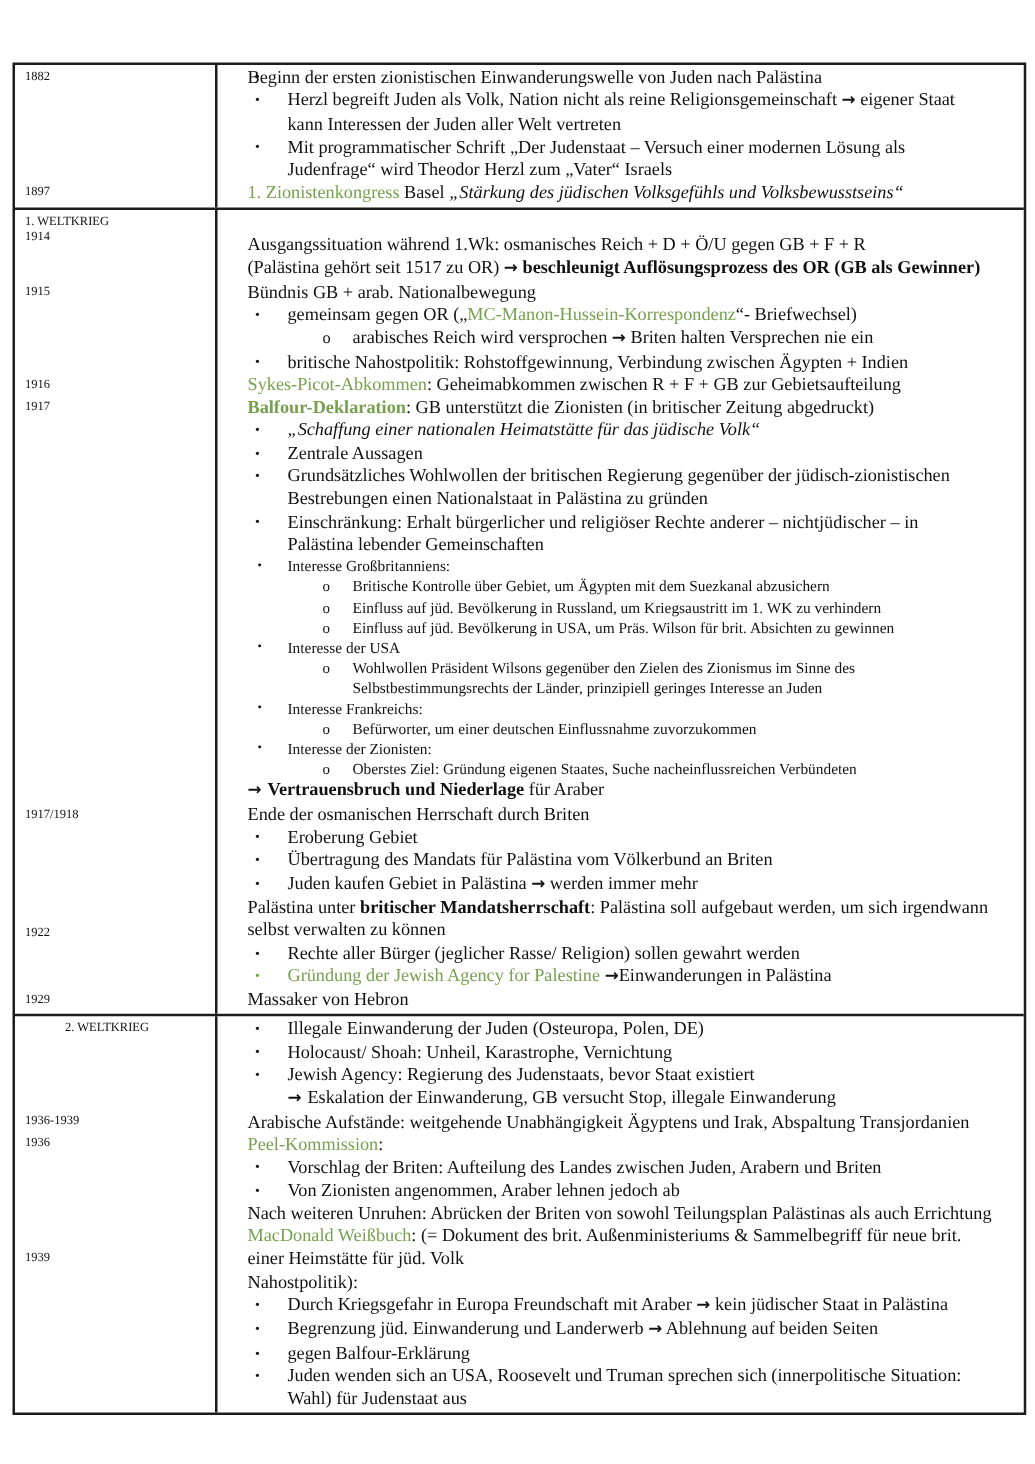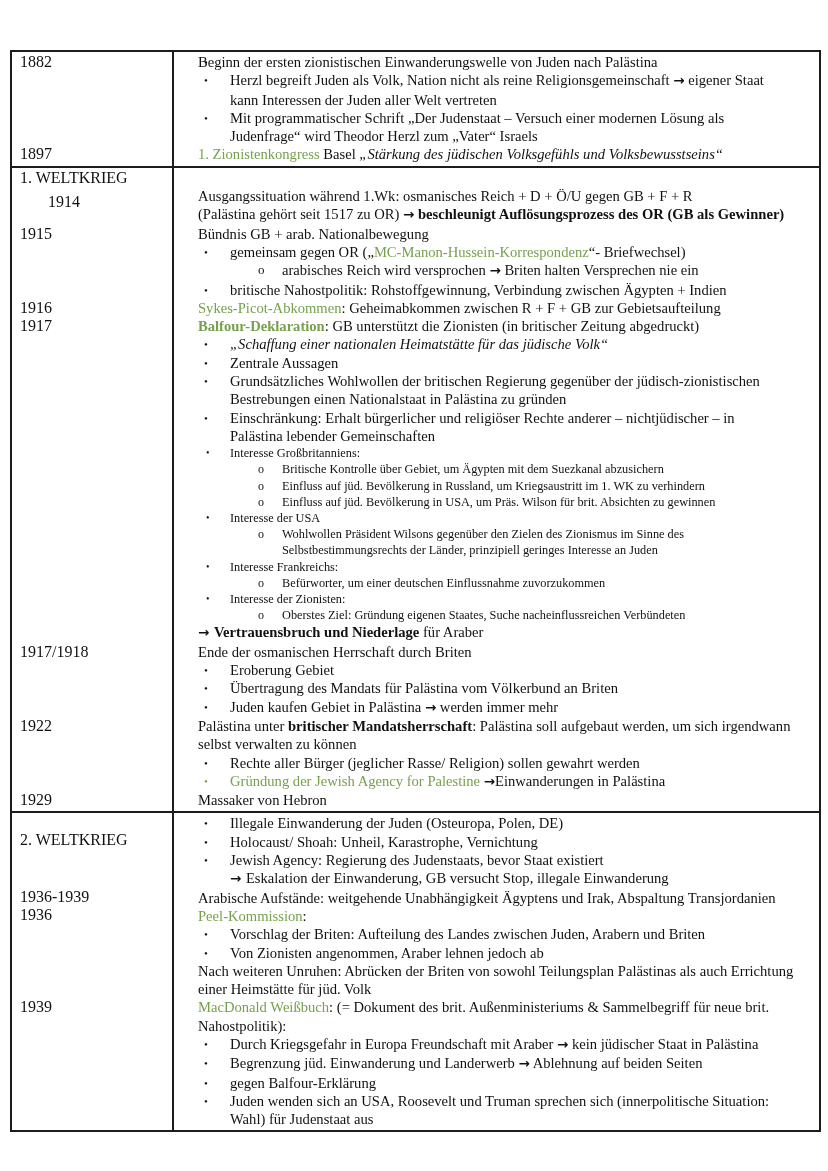--- a/index.html
+++ b/index.html
@@ -25,21 +25,21 @@
   }
   .row{display:flex;}
   .row + .row{border-top:2px solid var(--border);}
   .col-years{
     width:162px;flex:0 0 162px;
     border-right:2px solid var(--border);
     position:relative;
   }
   .year{
     position:absolute;left:8px;
-    font-size:16px;line-height:var(--lh);
+    font-size:10px;line-height:var(--lh);
     white-space:nowrap;
   }
   .col-content{
     flex:1;position:relative;
     padding:1px 0 2px 0;
     overflow:hidden;
   }
   .line{
     position:relative;
     font-size:14.6px;line-height:var(--lh);
@@ -84,26 +84,26 @@
           <div class="line b"><span class="glyph">•</span><span class="sg-n">Herzl begreift Juden als Volk, Nation nicht als reine Religionsgemeinschaft </span><span class="sg-w">→</span><span class="sg-n"> eigener Staat</span></div>
           <div class="line bc"><span class="sg-n">kann Interessen der Juden aller Welt vertreten</span></div>
           <div class="line b"><span class="glyph">•</span><span class="sg-n">Mit programmatischer Schrift „Der Judenstaat – Versuch einer modernen Lösung als</span></div>
           <div class="line bc"><span class="sg-n">Judenfrage“ wird Theodor Herzl zum „Vater“ Israels</span></div>
           <div class="line p"><span class="sg-g">1. Zionistenkongress</span><span class="sg-n"> Basel </span><span class="sg-i">„Stärkung des jüdischen Volksgefühls und Volksbewusstseins“</span></div>
         </div>
       </div>
       <div class="row">
         <div class="col-years">
           <div class="year" style="top: 1px;">1. WELTKRIEG</div>
-          <div class="year" style="top: 25px; margin-left: 28px;">1914</div>
+          <div class="year" style="top: 13px;">1914</div>
           <div class="year" style="top: 57px;">1915</div>
           <div class="year" style="top: 131px; text-align: right;">1916</div>
           <div class="year" style="top: 149px;">1917</div>
           <div class="year" style="top: 475px;">1917/1918</div>
-          <div class="year" style="top: 549px;">1922</div>
+          <div class="year" style="top: 570px;">1922</div>
           <div class="year" style="top: 623px; text-align: right;">1929</div>
         </div>
         <div class="col-content">
           <div class="line blank"></div>
           <div class="line p"><span class="sg-n">Ausgangssituation während 1.Wk: osmanisches Reich + D + Ö/U gegen GB + F + R</span></div>
           <div class="line p"><span class="sg-n">(Palästina gehört seit 1517 zu OR) </span><span class="sg-w">→</span><span class="sg-b"> beschleunigt Auflösungsprozess des OR (GB als Gewinner)</span></div>
           <div class="line p"><span class="sg-n">Bündnis GB + arab. Nationalbewegung</span></div>
           <div class="line b"><span class="glyph">•</span><span class="sg-n">gemeinsam gegen OR („</span><span class="sg-g">MC-Manon-Hussein-Korrespondenz</span><span class="sg-n">“- Briefwechsel)</span></div>
           <div class="line o"><span class="glyph">o</span><span class="sg-n">arabisches Reich wird versprochen </span><span class="sg-w">→</span><span class="sg-n">  Briten halten Versprechen nie ein</span></div>
           <div class="line b"><span class="glyph">•</span><span class="sg-n">britische Nahostpolitik: Rohstoffgewinnung, Verbindung zwischen Ägypten + Indien</span></div>
@@ -133,37 +133,37 @@
           <div class="line b"><span class="glyph">•</span><span class="sg-n">Juden kaufen Gebiet in Palästina </span><span class="sg-w">→</span><span class="sg-n"> werden immer mehr</span></div>
           <div class="line p"><span class="sg-n">Palästina unter </span><span class="sg-b">britischer Mandatsherrschaft</span><span class="sg-n">: Palästina soll aufgebaut werden, um sich irgendwann</span></div>
           <div class="line pc"><span class="sg-n">selbst verwalten zu können</span></div>
           <div class="line b"><span class="glyph">•</span><span class="sg-n">Rechte aller Bürger (jeglicher Rasse/ Religion) sollen gewahrt werden</span></div>
           <div class="line b"><span class="glyph green">•</span><span class="sg-g">Gründung der Jewish Agency for Palestine </span><span class="sg-w">→</span><span class="sg-n">Einwanderungen in Palästina</span></div>
           <div class="line p"><span class="sg-n">Massaker von Hebron</span></div>
         </div>
       </div>
       <div class="row">
         <div class="col-years">
-          <div class="year" style="top: 18px;">2. WELTKRIEG</div>
+          <div class="year" style="top: 1px; margin-left: 32px;">2. WELTKRIEG</div>
           <div class="year" style="top: 75px;">1936-1939</div>
           <div class="year" style="top: 93px; text-align: center;">1936</div>
           <div class="year" style="top: 185px;">1939</div>
         </div>
         <div class="col-content">
           <div class="line b"><span class="glyph">•</span><span class="sg-n">Illegale Einwanderung der Juden (Osteuropa, Polen, DE)</span></div>
           <div class="line b"><span class="glyph">•</span><span class="sg-n">Holocaust/ Shoah: Unheil, Karastrophe, Vernichtung</span></div>
           <div class="line b"><span class="glyph">•</span><span class="sg-n">Jewish Agency: Regierung des Judenstaats, bevor Staat existiert</span></div>
           <div class="line ar"><span class="sg-w">→ </span><span class="sg-n">Eskalation der Einwanderung, GB versucht Stop, illegale Einwanderung</span></div>
           <div class="line p"><span class="sg-n">Arabische Aufstände: weitgehende Unabhängigkeit Ägyptens und Irak, Abspaltung Transjordanien</span></div>
           <div class="line p"><span class="sg-g">Peel-Kommission</span><span class="sg-n">:</span></div>
           <div class="line b"><span class="glyph">•</span><span class="sg-n">Vorschlag der Briten: Aufteilung des Landes zwischen Juden, Arabern und Briten</span></div>
           <div class="line b"><span class="glyph">•</span><span class="sg-n">Von Zionisten angenommen, Araber lehnen jedoch ab</span></div>
           <div class="line p"><span class="sg-n">Nach weiteren Unruhen: Abrücken der Briten von sowohl Teilungsplan Palästinas als auch Errichtung</span></div>
+          <div class="line p"><span class="sg-g">MacDonald Weißbuch</span><span class="sg-n">: (= Dokument des brit. Außenministeriums &amp; Sammelbegriff für neue brit.</span></div>
           <div class="line pc"><span class="sg-n">einer Heimstätte für jüd. Volk</span></div>
-          <div class="line p"><span class="sg-g">MacDonald Weißbuch</span><span class="sg-n">: (= Dokument des brit. Außenministeriums &amp; Sammelbegriff für neue brit.</span></div>
           <div class="line pc"><span class="sg-n">Nahostpolitik):</span></div>
           <div class="line b"><span class="glyph">•</span><span class="sg-n">Durch Kriegsgefahr in Europa Freundschaft mit Araber  </span><span class="sg-w">→</span><span class="sg-n"> kein jüdischer Staat in Palästina</span></div>
           <div class="line b"><span class="glyph">•</span><span class="sg-n">Begrenzung jüd. Einwanderung und Landerwerb </span><span class="sg-w">→</span><span class="sg-n"> Ablehnung auf beiden Seiten</span></div>
           <div class="line b"><span class="glyph">•</span><span class="sg-n">gegen Balfour-Erklärung</span></div>
           <div class="line b"><span class="glyph">•</span><span class="sg-n">Juden wenden sich an USA, Roosevelt und Truman sprechen sich (innerpolitische Situation:</span></div>
           <div class="line bc"><span class="sg-n">Wahl) für Judenstaat aus</span></div>
         </div>
       </div>
     </div>
 </div>

